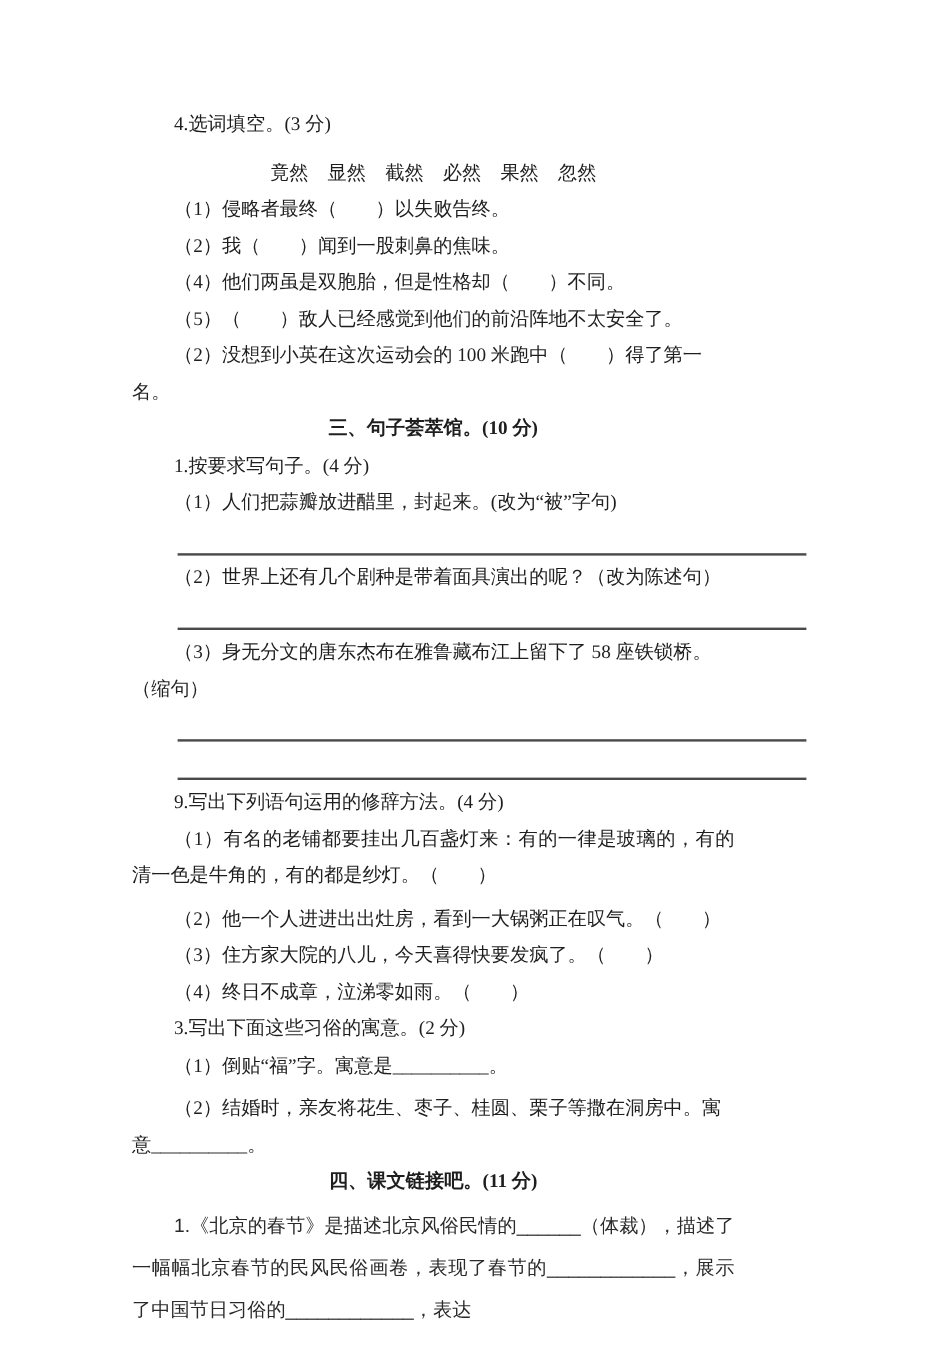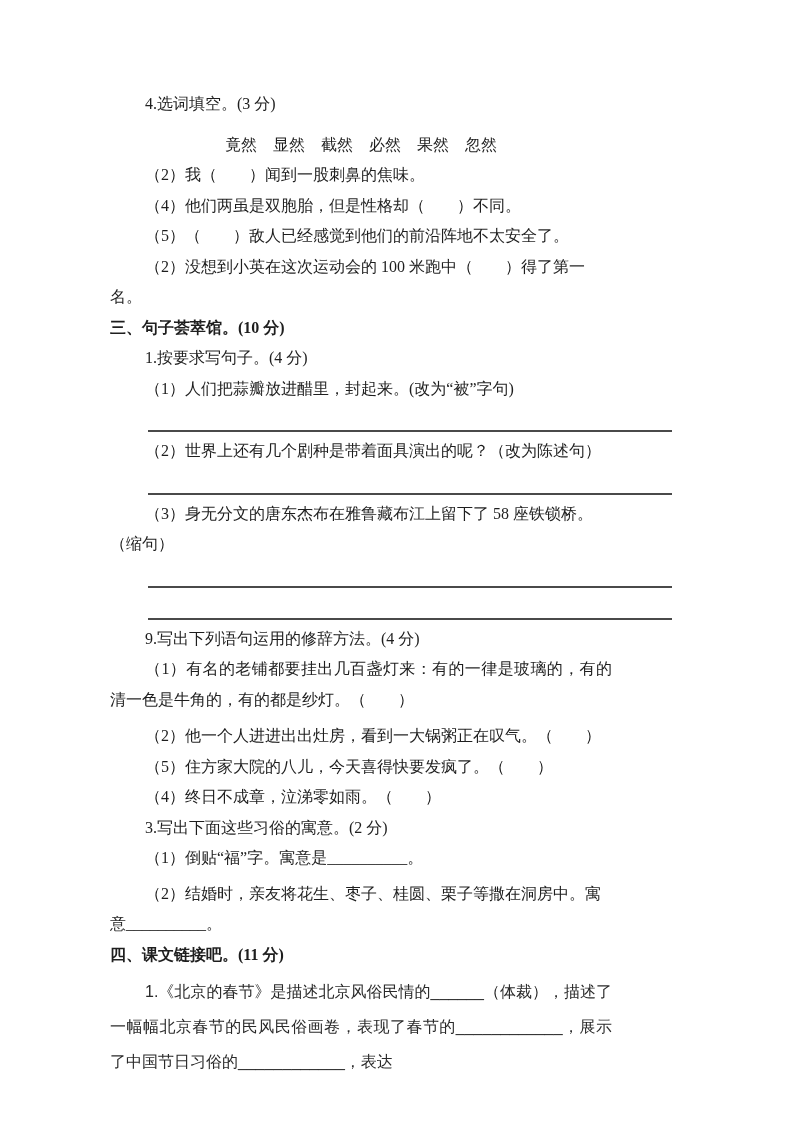--- a/index.html
+++ b/index.html
@@ -21,21 +21,21 @@
     padding: 89px 108px 0 110px;
     background: #ffffff;
   }
   .row {
     font-size: 16px;
     line-height: 30.5px;
     white-space: normal;
   }
   
   .ti { text-indent: 35px; }
-  .bold { font-weight: bold; }
+  .bold { font-weight: bold; text-align: center; }
   .word-bank {
     text-align: center;
     font-weight: normal;
     margin-top: 10px;
   }
   .answer-line {
     height: 26px;
     border-bottom: 2px solid #4a4a4a;
     margin-left: 38px;
     width: 524px;
@@ -52,20 +52,21 @@
   }
   .justify { text-align: justify; }
 </style>
 </head>
 <body>
 
 <div class="page">
 
   <div class="row ti">4.选词填空。(3 分)</div>
   <div class="row word-bank">竟然　显然　截然　必然　果然　忽然</div>
+  <div class="row ti">（1）侵略者最终（　　）以失败告终。</div>
   <div class="row ti">（2）我（　　）闻到一股刺鼻的焦味。</div>
   <div class="row ti">（4）他们两虽是双胞胎，但是性格却（　　）不同。</div>
   <div class="row ti">（5）（　　）敌人已经感觉到他们的前沿阵地不太安全了。</div>
   <div class="row ti">（2）没想到小英在这次运动会的 100 米跑中（　　）得了第一名。</div>
 
   <div class="row bold">三、句子荟萃馆。(10 分)</div>
   <div class="row ti">1.按要求写句子。(4 分)</div>
 
   <div class="row ti">（1）人们把蒜瓣放进醋里，封起来。(改为“被”字句)</div>
   <div class="answer-line"></div>
@@ -74,21 +75,21 @@
   <div class="answer-line"></div>
 
   <div class="row ti">（3）身无分文的唐东杰布在雅鲁藏布江上留下了 58 座铁锁桥。（缩句）</div>
   <div class="answer-line"></div>
 
   <div class="answer-line"></div>
 
   <div class="row ti gap4">9.写出下列语句运用的修辞方法。(4 分)</div>
   <div class="row ti justify">（1）有名的老铺都要挂出几百盏灯来：有的一律是玻璃的，有的清一色是牛角的，有的都是纱灯。（　　）</div>
   <div class="row ti gap6">（2）他一个人进进出出灶房，看到一大锅粥正在叹气。（　　）</div>
-  <div class="row ti">（5）住方家大院的八儿，今天喜得快要发疯了。（　　）</div>
+  <div class="row ti">（3）住方家大院的八儿，今天喜得快要发疯了。（　　）</div>
   <div class="row ti">（4）终日不成章，泣涕零如雨。（　　）</div>
 
   <div class="row ti">3.写出下面这些习俗的寓意。(2 分)</div>
   <div class="row ti">（1）倒贴“福”字。寓意是__________。</div>
   <div class="row ti gap5">（2）结婚时，亲友将花生、枣子、桂圆、栗子等撒在洞房中。寓意__________。</div>
 
   <div class="row bold">四、课文链接吧。(11 分)</div>
   <div class="sans-para ti justify gap4">1.《北京的春节》是描述北京风俗民情的______（体裁），描述了一幅幅北京春节的民风民俗画卷，表现了春节的____________，展示了中国节日习俗的____________，表达</div>
 
 </div>

